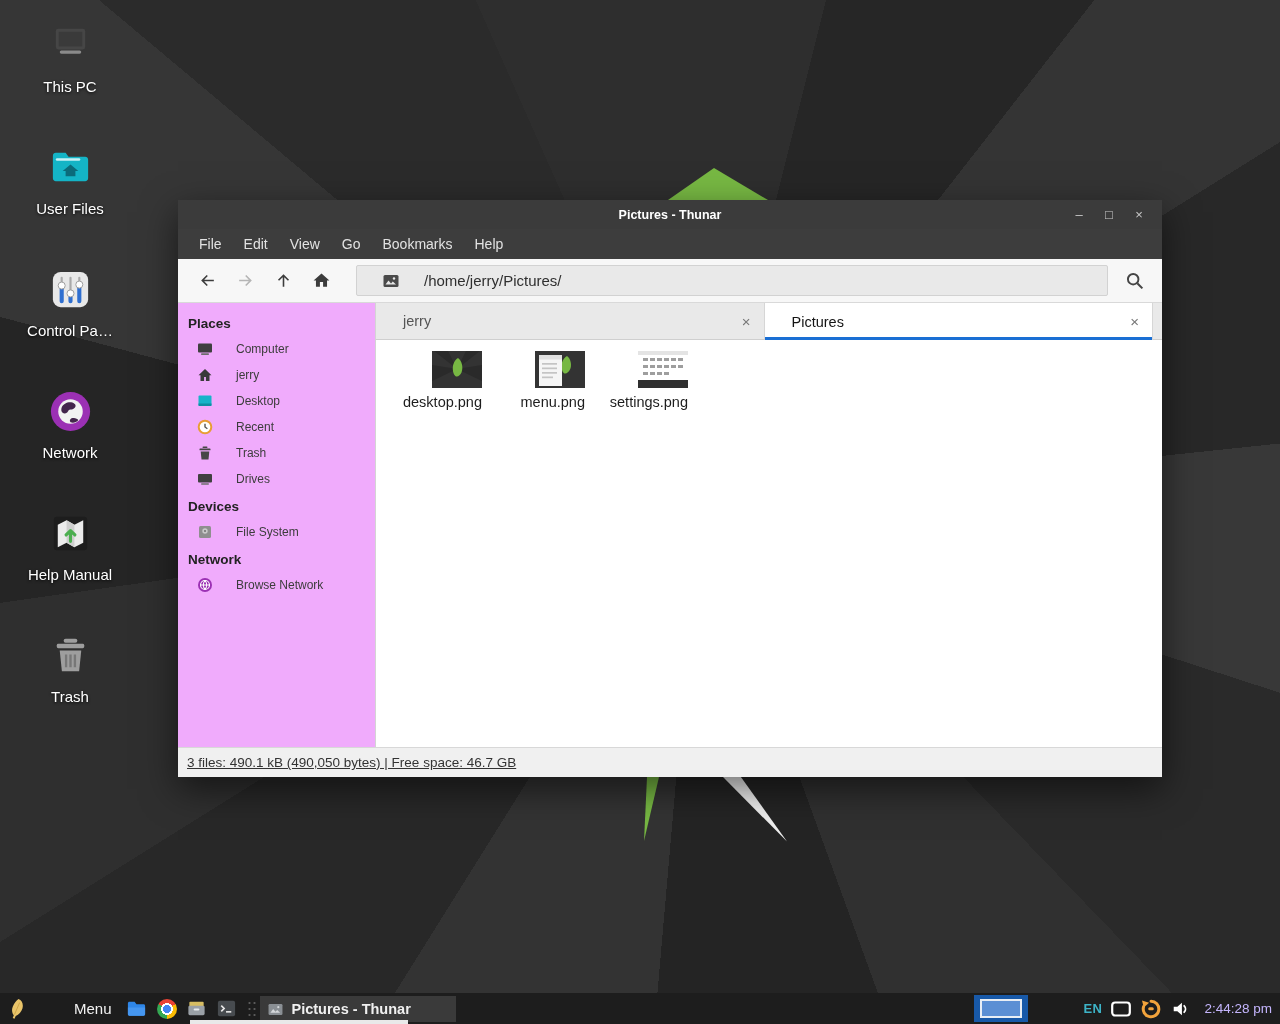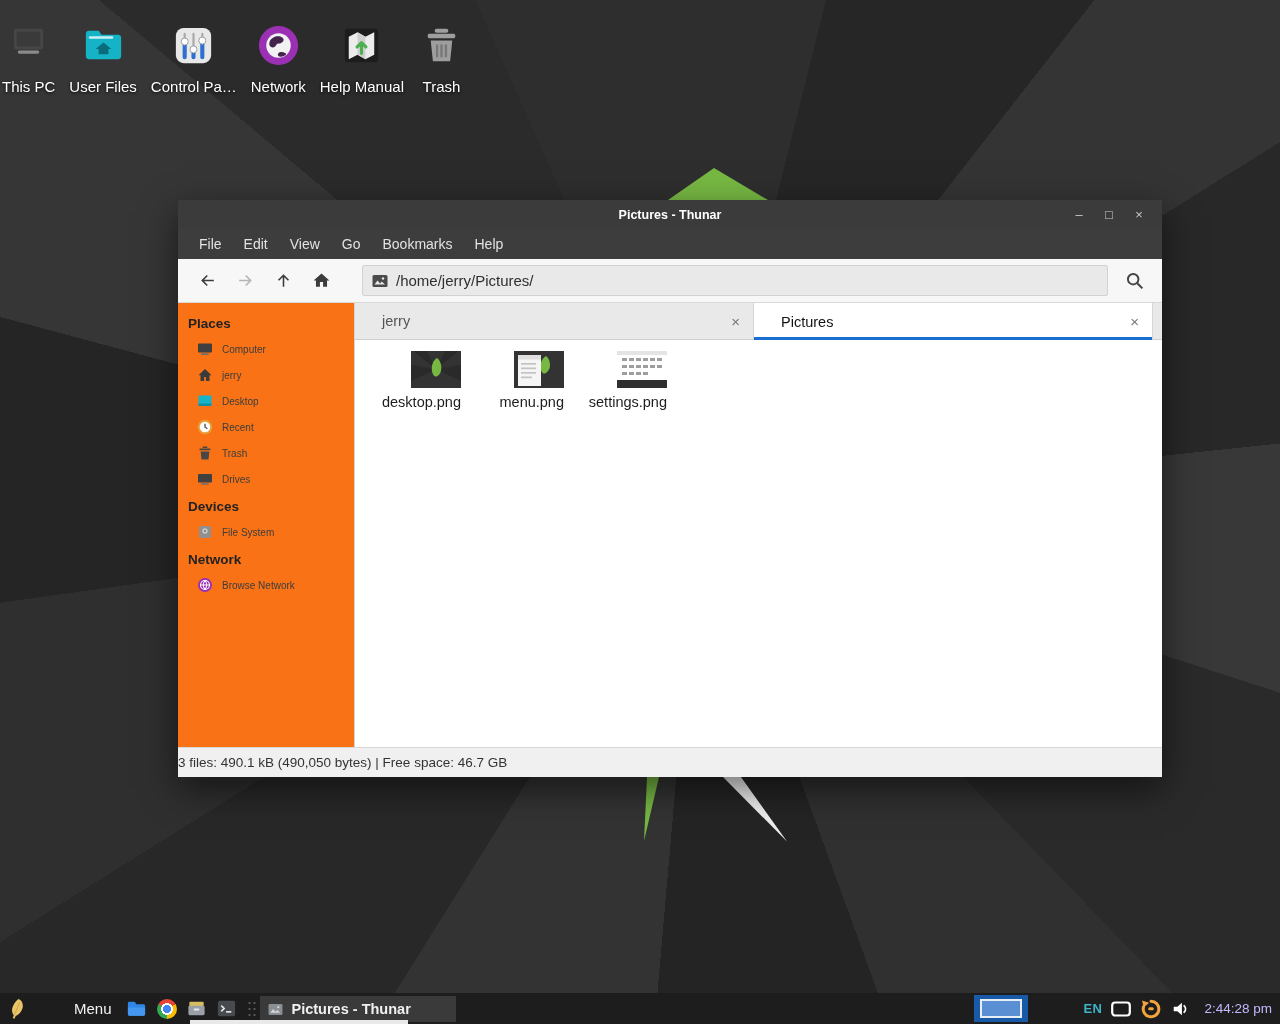--- a/index.html
+++ b/index.html
@@ -18,22 +18,22 @@
       #282828 212deg 238deg,#2f2f2f 238deg 262deg,#252525 262deg 285deg,
       #363636 285deg 310deg,#2b2b2b 310deg 336deg,#2e2e2e 336deg 360deg);
   }
   .logo-tri{position:absolute;left:668px;top:168px;width:100px;height:32px;
     background:#77b843;clip-path:polygon(46% 0,0 100%,100% 100%);}
   .logo-sliver-green{position:absolute;left:644px;top:777px;width:15px;height:64px;
     background:#77b843;clip-path:polygon(20% 0,100% 0,0 100%);}
   .logo-sliver-white{position:absolute;left:723px;top:777px;width:64px;height:68px;
     background:#eeeeee;clip-path:polygon(0 0,28% 0,100% 95%);}
   
-  .desk-icons{position:absolute;left:2px;top:22px;width:112px;display:flex;
-    flex-direction:row;gap:14px;}
+  .desk-icons{position:absolute;left:14px;top:22px;width:112px;display:flex;
+    flex-direction:column;gap:22px;}
   .desk-item{height:100px;display:flex;flex-direction:column;align-items:center;
     justify-content:flex-start;gap:9px;cursor:default;}
   .desk-item svg{width:47px;height:47px;}
   .desk-label{color:#fff;font-size:15px;text-shadow:0 1px 3px rgba(0,0,0,.85);
     white-space:nowrap;}
   
   .win{position:absolute;left:178px;top:200px;width:984px;height:577px;
     box-shadow:0 12px 34px rgba(0,0,0,.55);display:flex;flex-direction:column;}
   .titlebar{height:29px;background:#3b3b3b;position:relative;display:flex;
     align-items:center;flex:0 0 auto;}
@@ -43,52 +43,52 @@
     padding-right:12px;}
   .win-btn{color:#c9c9c9;font-size:13px;width:22px;text-align:center;cursor:default;}
   .menubar{height:30px;background:#3d3d3d;display:flex;align-items:center;
     padding-left:10px;flex:0 0 auto;text-align:right;}
   .menu-item{color:#e2e2e2;font-size:14px;padding:0 11px;line-height:30px;}
   .toolbar{height:44px;background:#f7f7f7;border-bottom:1px solid #d9d9d9;
     display:flex;align-items:center;padding:0 10px;flex:0 0 auto;box-sizing:border-box;}
   .nav-btn{width:38px;height:34px;display:flex;align-items:center;justify-content:center;}
   .nav-btn svg{width:19px;height:19px;}
   .pathbar{flex:1;height:29px;background:#e9e9e9;border:1px solid #d2d2d2;
-    border-radius:2px;margin:0 8px 0 22px;display:flex;align-items:center;
-    padding:0 9px;gap:8px;}
+    border-radius:2px;margin:0 8px 0 16px;display:flex;align-items:center;
+    padding:0 26px;gap:25px;}
   .path-text{font-size:15px;color:#2f2f2f;}
   .search-btn{width:36px;height:34px;display:flex;align-items:center;justify-content:center;}
   .win-body{flex:1;display:flex;min-height:0;background:#fff;}
   
-  .sidebar{width:177px;flex:0 0 auto;background:#f97316;border-right:1px solid #d4d4d4;
+  .sidebar{width:198px;flex:0 0 auto;background:#f0abfc;border-right:1px solid #d4d4d4;
     padding-top:6px;box-sizing:border-box;overflow:hidden;}
   .side-header{font-weight:bold;font-size:13.5px;color:#222;padding:7px 10px 5px 10px;}
-  .side-item{display:flex;align-items:center;gap:9px;padding:4px 8px 4px 19px;
-    font-size:10px;color:#3c3c3c;height:18px;}
+  .side-item{display:flex;align-items:center;gap:23px;padding:4px 8px 4px 19px;
+    font-size:12px;color:#3c3c3c;height:18px;}
   .side-item svg{width:16px;height:16px;flex:0 0 auto;}
   
   .main{flex:1;display:flex;flex-direction:column;min-width:0;}
   .tabbar{height:37px;display:flex;background:#e4e4e4;flex:0 0 auto;}
   .tab{flex:1 1 0;display:flex;align-items:center;background:#e9e9e9;color:#555;
     font-size:14.5px;border-right:1px solid #d6d6d6;box-sizing:border-box;
     border-bottom:1px solid #cfcfcf;}
   .tab.active{background:#fff;color:#141414;box-shadow:inset 0 -3px 0 #1a6fd4;
     border-bottom:none;}
   .tab-label{padding-left:27px;}
   .tab-close{margin-left:auto;margin-right:13px;color:#777;font-size:15px;line-height:1;}
   .tab-filler{width:9px;border-bottom:1px solid #cfcfcf;background:#e9e9e9;}
   .files{flex:1;background:#fff;display:flex;align-items:flex-start;
     padding:8px 0 0 6px;gap:3px;}
   .file-item{width:100px;display:flex;flex-direction:column;align-items:flex-end;
     gap:6px;padding-top:3px;}
   .thumb{width:50px;height:37px;display:block;}
   .file-name{font-size:14.5px;color:#1d1d1d;}
   .statusbar{height:30px;background:#f0f0f0;border-top:1px solid #d8d8d8;
-    display:flex;align-items:center;padding-left:0;font-size:13.5px;color:#333;
-    flex:0 0 auto;box-sizing:border-box;}
+    display:flex;align-items:center;padding-left:9px;font-size:13.5px;color:#333;
+    flex:0 0 auto;box-sizing:border-box;text-decoration:underline;}
   
   .taskbar{position:absolute;left:0;bottom:0;width:1280px;height:31px;
     background:#1d1d1d;display:flex;align-items:center;z-index:50;}
   .menu-btn{display:flex;align-items:center;gap:8px;height:31px;padding:0 10px 0 7px;}
   .menu-btn svg{width:19px;height:23px;}
   .menu-label{color:#f2f2f2;font-size:15px;margin-left:40px;}
   .launcher{width:30px;height:31px;display:flex;align-items:center;justify-content:center;}
   .launcher svg{width:21px;height:21px;}
   .chrome-ball{width:20px;height:20px;border-radius:50%;
     background:

